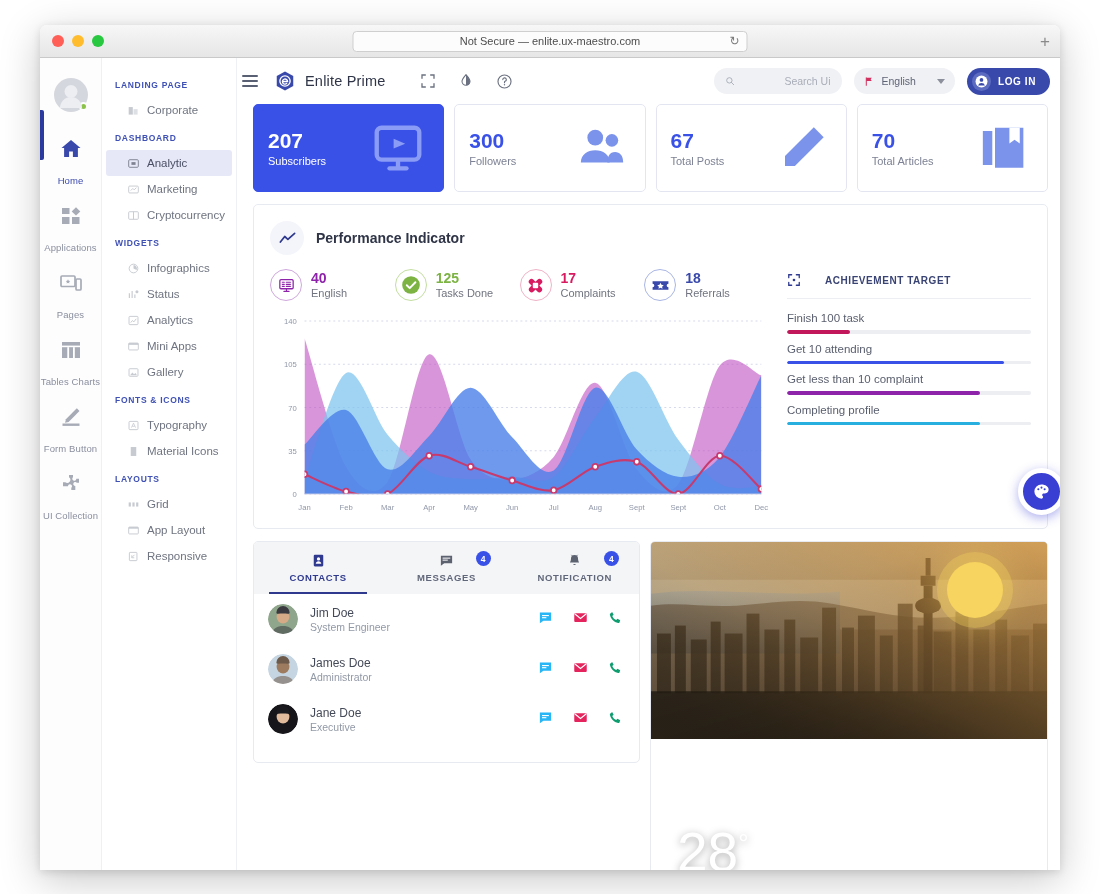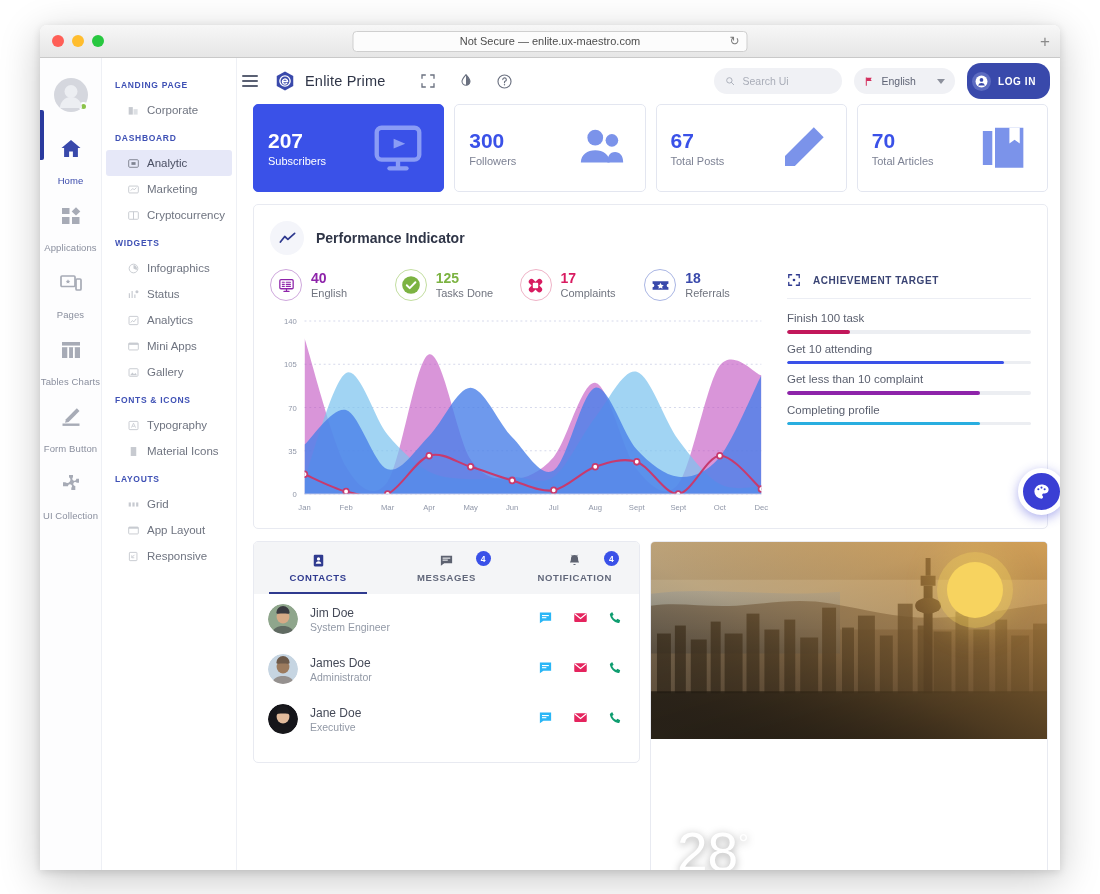--- a/index.html
+++ b/index.html
@@ -134,31 +134,32 @@
   .tb-ico { margin-right: 22px; cursor: pointer; display:block; }
   .tb-spacer { flex: 1; }
   .search-box {
     width: 128px; height: 26px; background: #f0f1f5; border-radius: 13px;
     display: flex; align-items: center; padding: 0 11px; gap: 8px; cursor: text;
   }
   .search-input {
     border: none; background: transparent; outline: none;
     font-size: 10.5px; color: #8c909c; width: 100%;
     font-family: "Liberation Sans", sans-serif;
+    text-align: right;
   }
   .search-input::placeholder { color: #a9adb8; }
   .lang-sel {
     height: 26px; background: #f0f1f5; border-radius: 13px;
     display: flex; align-items: center; gap: 7px;
     padding: 0 10px; margin-left: 12px; cursor: pointer;
   }
   .lang-label { font-size: 10.5px; color: #5f6475; }
   .caret { width: 0; height: 0; border-left: 4px solid transparent; border-right: 4px solid transparent; border-top: 5px solid #8c909c; margin-left: 14px; }
   .login-btn {
-    height: 36px; background: #3949ab; color: #fff; border: none; border-radius: 14px;
+    height: 27px; background: #3949ab; color: #fff; border: none; border-radius: 14px;
     display: flex; align-items: center; gap: 7px; padding: 0 14px 0 5px;
     margin-left: 12px; font-size: 10px; font-weight: bold; letter-spacing: .6px;
     cursor: pointer; font-family: "Liberation Sans", sans-serif;
   }
   .login-av { width: 19px; height: 19px; border-radius: 50%; background: #5c6bc0; display:flex; align-items:center; justify-content:center; }
 
   
   .content { flex: 1; padding: 0 12px 0 16px; overflow: hidden; }
 
   
@@ -199,21 +200,21 @@
     display: flex; align-items: center; justify-content: center; flex: 0 0 32px;
   }
   .metric-num { font-size: 14px; font-weight: bold; line-height: 1.1; }
   .metric-lab { font-size: 11px; color: #70747f; margin-top: 1px; }
 
   
   .chart-wrap { position: relative; height: 205px; margin-top: 4px; }
   .chart-svg { display: block; width: 100%; height: 100%; }
 
   
-  .ach-head { display: flex; align-items: center; gap: 12px; padding-bottom: 11px; border-bottom: 1px solid #eceef4; }
+  .ach-head { display: flex; align-items: center; gap: 24px; padding-bottom: 11px; border-bottom: 1px solid #eceef4; }
   .ach-title { font-size: 10px; font-weight: bold; color: #3a4474; letter-spacing: .55px; }
   .ach-list { padding-top: 4px; }
   .ach-item { padding: 9px 0 0; }
   .ach-lab { font-size: 11.5px; color: #5a5f6e; margin-bottom: 6px; }
   .ach-track { height: 3.5px; background: #eceef2; border-radius: 2px; overflow: hidden; }
   .ach-fill { height: 100%; border-radius: 2px; }
 
   
   .bottom-row { display: flex; gap: 10px; }
   .contacts-card {

